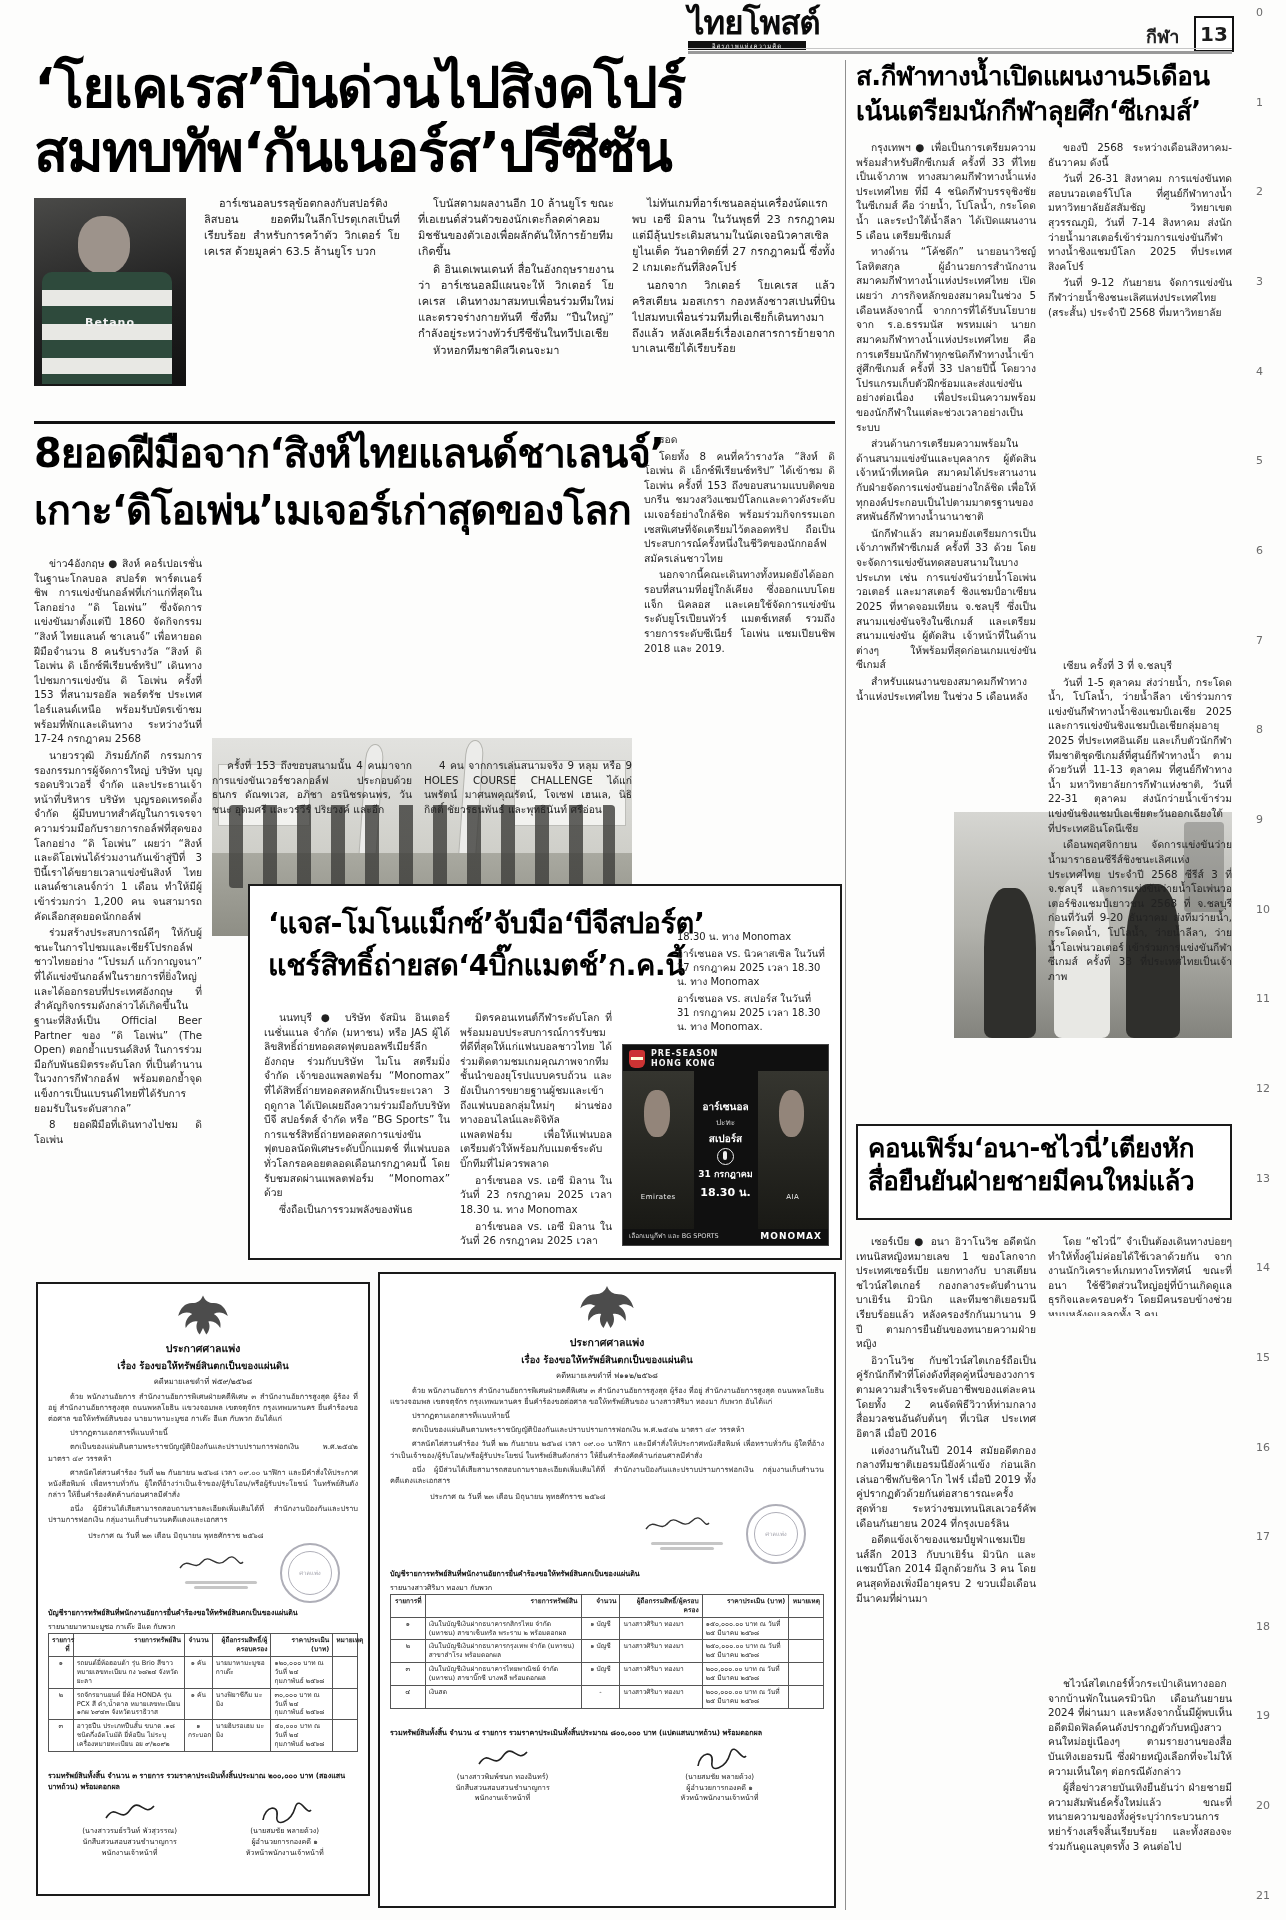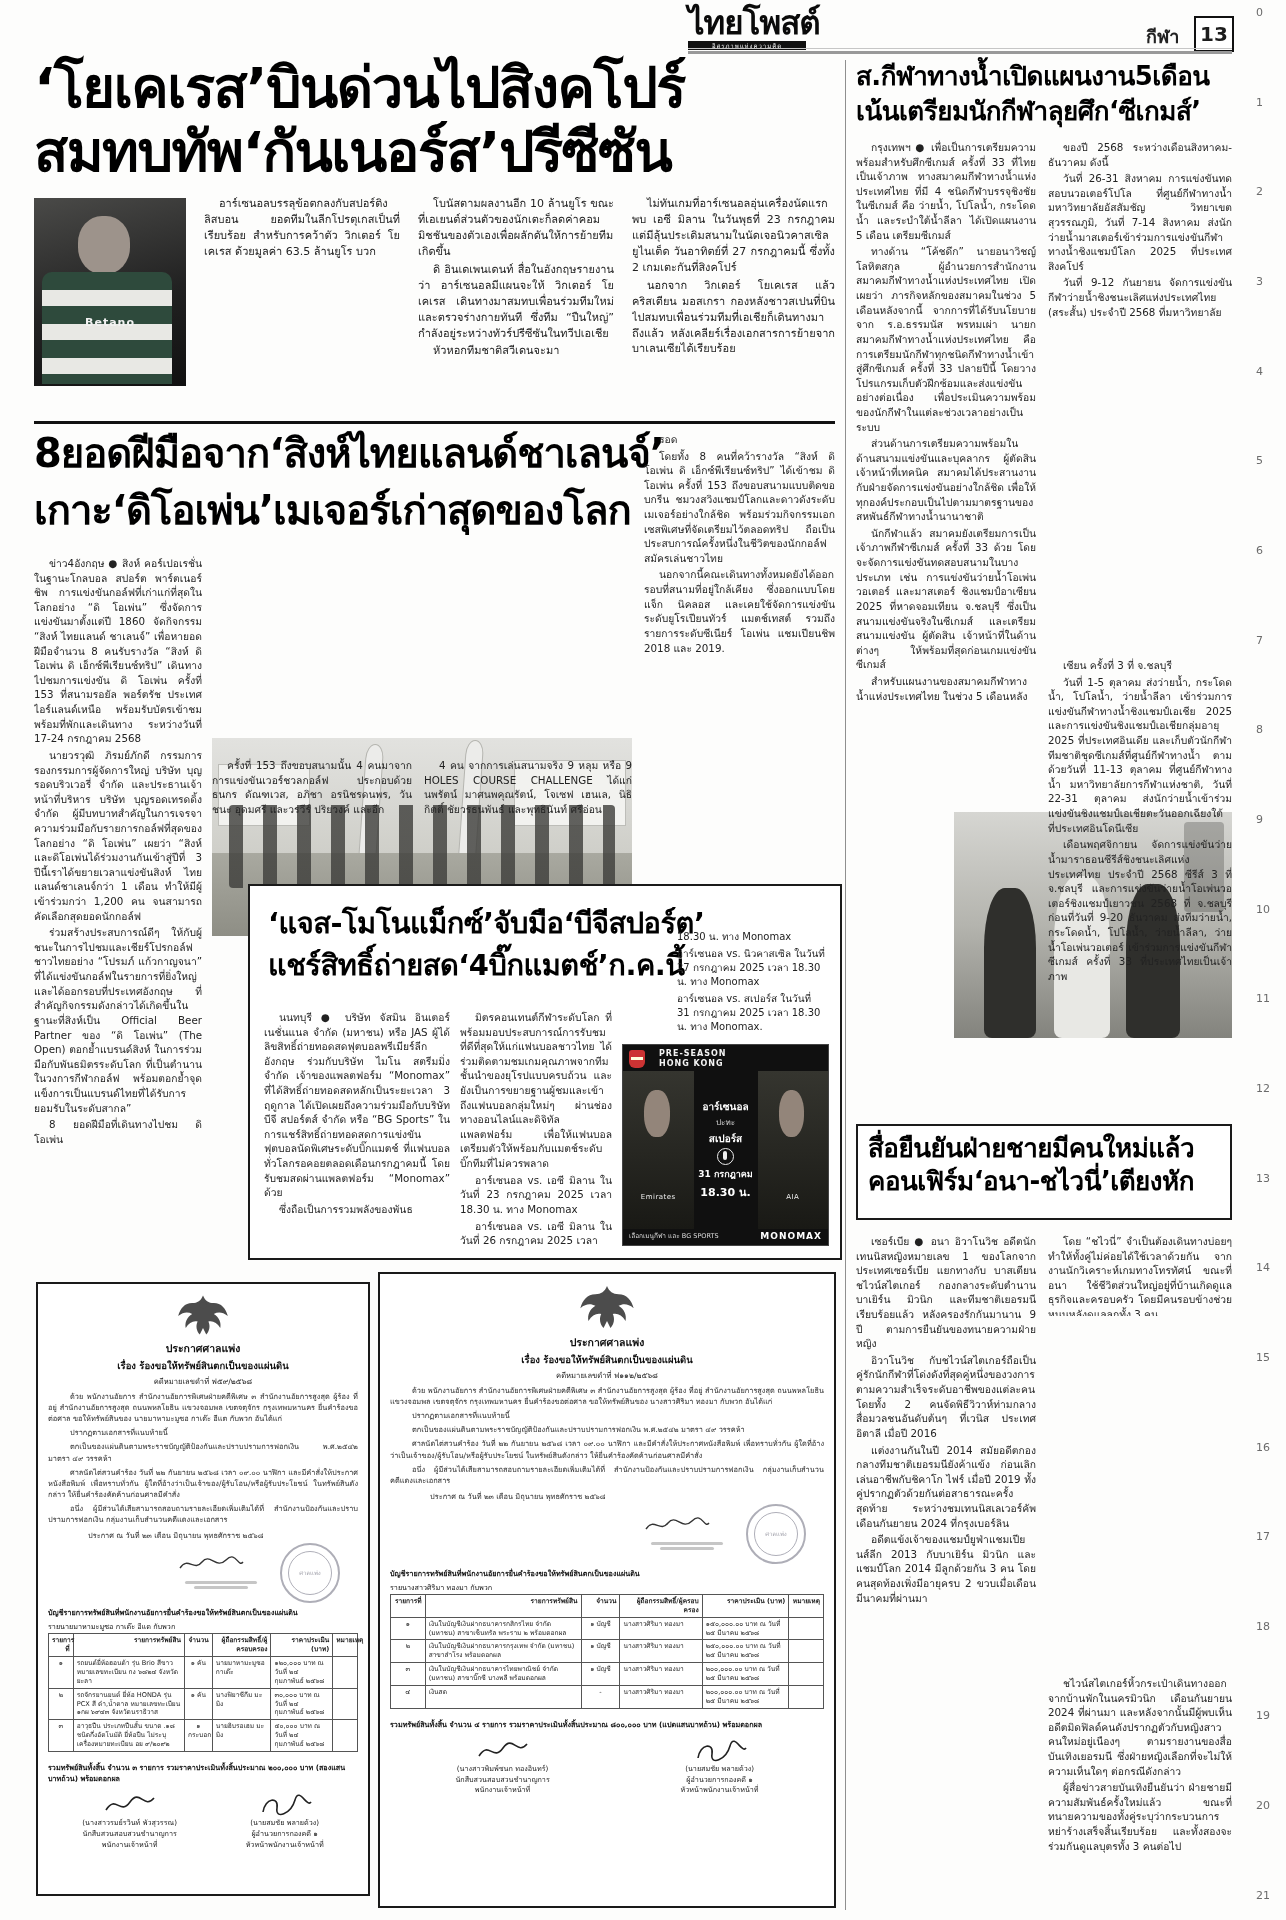--- a/index.html
+++ b/index.html
@@ -38,21 +38,21 @@
   .golf-people{position:absolute;left:4%;right:4%;top:34%;height:42%;
      background:repeating-linear-gradient(90deg,#3c3c39 0 14px,transparent 14px 34px);opacity:.8;border-radius:4px;}
   .golf-tent{position:absolute;background:#f2f2ef;border:1px solid #bdbdb8;}
   .flagpole{position:absolute;width:16px;height:120px;background:#ececea;border:1px solid #b5b5b0;border-radius:50% 50% 0 0 / 12% 12% 0 0;transform:skewX(-4deg);}
   .photo-officials{background:linear-gradient(#d6d6d2 0%,#b4b4ae 50%,#83837d 100%);}
   .figure{position:absolute;border-radius:40% 40% 8px 8px;background:#2f2f2c;}
   
   .jas-box{border:2px solid #1a1a1a;background:#fff;}
   .sched p{margin:0 0 3px 12px;font-size:10px;line-height:1.4;text-align:left;text-indent:0;}
   .ad{background:#101010;border:1px solid #444;color:#fff;display:flex;flex-direction:column;}
-  .ad-top{display:flex;align-items:center;gap:14px;padding:4px 6px 2px 6px;}
+  .ad-top{display:flex;align-items:center;gap:6px;padding:4px 6px 2px 6px;}
   .ad-top .t{font-size:8px;font-weight:700;letter-spacing:1px;line-height:1.25;color:#f4f4f4;}
   .crest{width:16px;height:18px;background:#c33;border-radius:3px 3px 6px 6px;position:relative;flex:none;}
   .crest:after{content:"";position:absolute;left:2px;top:7px;width:12px;height:3px;background:#ffd;}
   .ad-main{flex:1;display:flex;}
   .ad-photo{flex:1;background:linear-gradient(#35352f,#191915);position:relative;}
   .ad-photo .face{position:absolute;left:30%;top:12%;width:36%;height:30%;border-radius:45%;background:#93857a;}
   .ad-photo .shirt-label{position:absolute;left:0;right:0;bottom:18%;text-align:center;font-size:7px;color:#eee;letter-spacing:.5px;}
   .ad-mid{width:64px;flex:none;display:flex;flex-direction:column;align-items:center;justify-content:center;gap:2px;padding:2px 0;}
   .ad-mid .team{font-size:10px;font-weight:700;color:#fff;}
   .ad-mid .vs{font-size:8px;color:#ddd;}
@@ -74,21 +74,21 @@
   .stamp-row{display:flex;justify-content:flex-end;align-items:center;gap:14px;margin:2px 18px 4px 0;}
   .stamp{width:56px;height:56px;border:2px solid #9a9aa6;border-radius:50%;position:relative;flex:none;opacity:.8;}
   .stamp:after{content:"";position:absolute;inset:6px;border:1px solid #9a9aa6;border-radius:50%;}
   .stamp span{position:absolute;inset:0;display:flex;align-items:center;justify-content:center;font-size:6px;color:#8a8a96;}
   .microline{height:3px;background:#b8b8b8;border-radius:2px;margin:2.5px auto;opacity:.8;}
   .n-tbl-title{font-weight:800;font-size:7.2px;text-align:left;margin:3px 0 1px 0;color:#111;}
   table.ntable{border-collapse:collapse;width:100%;table-layout:fixed;}
   .ntable th,.ntable td{border:1px solid #555;font-size:6.6px;line-height:1.35;padding:2px 3px;vertical-align:top;color:#222;}
   .ntable th{font-weight:700;text-align:right;background:#fff;}
   .ntable td.c{text-align:center;}
-  .n-summary{font-weight:800;font-size:7.2px;margin-top:10px;color:#111;}
+  .n-summary{font-weight:800;font-size:7.2px;margin-top:18px;color:#111;}
   .sig-row{display:flex;justify-content:space-around;margin-top:8px;}
   .sig{display:flex;flex-direction:column;align-items:center;font-size:7.2px;line-height:1.5;color:#222;}
   
   .ana-box{border:2px solid #1a1a1a;background:#fff;padding:6px 10px;box-sizing:border-box;}
   
   .ruler{display:flex;flex-direction:column;justify-content:space-between;font-size:11px;color:#6b6b6b;}
 </style>
 </head>
 <body>
 
@@ -440,22 +440,22 @@
     <div class="shade" style="right:8px;top:10px;width:40px;height:90px;opacity:.3;"></div>
   </div>
 
   <div class="abs col small" style="left:1048px;top:658px;width:184px;height:448px;">
       <p>เซียน ครั้งที่ 3 ที่ จ.ชลบุรี</p>
       <p>วันที่ 1-5 ตุลาคม ส่งว่ายน้ำ, กระโดดน้ำ, โปโลน้ำ, ว่ายน้ำลีลา เข้าร่วมการแข่งขันกีฬาทางน้ำชิงแชมป์เอเชีย 2025 และการแข่งขันชิงแชมป์เอเชียกลุ่มอายุ 2025 ที่ประเทศอินเดีย และเก็บตัวนักกีฬาทีมชาติชุดซีเกมส์ที่ศูนย์กีฬาทางน้ำ ตามด้วยวันที่ 11-13 ตุลาคม ที่ศูนย์กีฬาทางน้ำ มหาวิทยาลัยการกีฬาแห่งชาติ, วันที่ 22-31 ตุลาคม ส่งนักว่ายน้ำเข้าร่วมแข่งขันชิงแชมป์เอเชียตะวันออกเฉียงใต้ ที่ประเทศอินโดนีเซีย</p>
       <p>เดือนพฤศจิกายน จัดการแข่งขันว่ายน้ำมาราธอนซีรีส์ชิงชนะเลิศแห่งประเทศไทย ประจำปี 2568 ซีรีส์ 3 ที่ จ.ชลบุรี และการแข่งขันว่ายน้ำโอเพ่นวอเตอร์ชิงแชมป์เยาวชน 2568 ที่ จ.ชลบุรี ก่อนที่วันที่ 9-20 ธันวาคม ส่งทีมว่ายน้ำ, กระโดดน้ำ, โปโลน้ำ, ว่ายน้ำลีลา, ว่ายน้ำโอเพ่นวอเตอร์ เข้าร่วมการแข่งขันกีฬาซีเกมส์ ครั้งที่ 33 ที่ประเทศไทยเป็นเจ้าภาพ</p>
     </div>
 
   <div class="abs ana-box" style="left:856px;top:1124px;width:376px;height:96px;">
+    <div class="hl-right">คอนเฟิร์ม‘อนา-ชไวนี่’เตียงหัก</div>
     <div class="hl-right">สื่อยืนยันฝ่ายชายมีคนใหม่แล้ว</div>
-    <div class="hl-right">คอนเฟิร์ม‘อนา-ชไวนี่’เตียงหัก</div>
   </div>
 
   <div class="abs col small" style="left:856px;top:1234px;width:180px;height:678px;">
       <p>เซอร์เบีย ● อนา อิวาโนวิช อดีตนักเทนนิสหญิงหมายเลข 1 ของโลกจากประเทศเซอร์เบีย แยกทางกับ บาสเตียน ชไวน์สไตเกอร์ กองกลางระดับตำนาน บาเยิร์น มิวนิก และทีมชาติเยอรมนีเรียบร้อยแล้ว หลังครองรักกันมานาน 9 ปี ตามการยืนยันของทนายความฝ่ายหญิง</p>
       <p>อิวาโนวิช กับชไวน์สไตเกอร์ถือเป็นคู่รักนักกีฬาที่โด่งดังที่สุดคู่หนึ่งของวงการ ตามความสำเร็จระดับอาชีพของแต่ละคน โดยทั้ง 2 คนจัดพิธีวิวาห์ท่ามกลางสื่อมวลชนอันดับต้นๆ ที่เวนิส ประเทศอิตาลี เมื่อปี 2016</p>
       <p>แต่งงานกันในปี 2014 สมัยอดีตกองกลางทีมชาติเยอรมนียังค้าแข้ง ก่อนเลิกเล่นอาชีพกับชิคาโก ไฟร์ เมื่อปี 2019 ทั้งคู่ปรากฏตัวด้วยกันต่อสาธารณะครั้งสุดท้าย ระหว่างชมเทนนิสเลเวอร์คัพ เดือนกันยายน 2024 ที่กรุงเบอร์ลิน</p>
       <p>อดีตแข้งเจ้าของแชมป์ยูฟ่าแชมเปียนส์ลีก 2013 กับบาเยิร์น มิวนิก และแชมป์โลก 2014 มีลูกด้วยกัน 3 คน โดยคนสุดท้องเพิ่งมีอายุครบ 2 ขวบเมื่อเดือนมีนาคมที่ผ่านมา</p>
     </div>
   <div class="abs col small" style="left:1048px;top:1234px;width:184px;height:82px;">
       <p>โดย “ชไวนี่” จำเป็นต้องเดินทางบ่อยๆ ทำให้ทั้งคู่ไม่ค่อยได้ใช้เวลาด้วยกัน จากงานนักวิเคราะห์เกมทางโทรทัศน์ ขณะที่ อนา ใช้ชีวิตส่วนใหญ่อยู่ที่บ้านเกิดดูแลธุรกิจและครอบครัว โดยมีคนรอบข้างช่วยหนุนหลังดูแลลูกทั้ง 3 คน</p>

